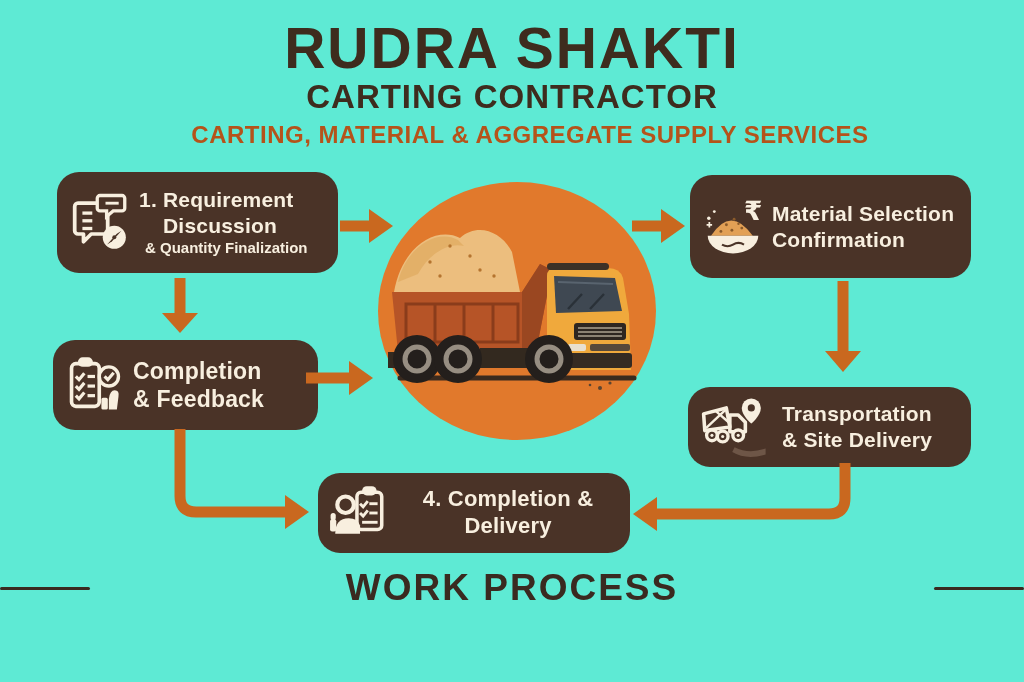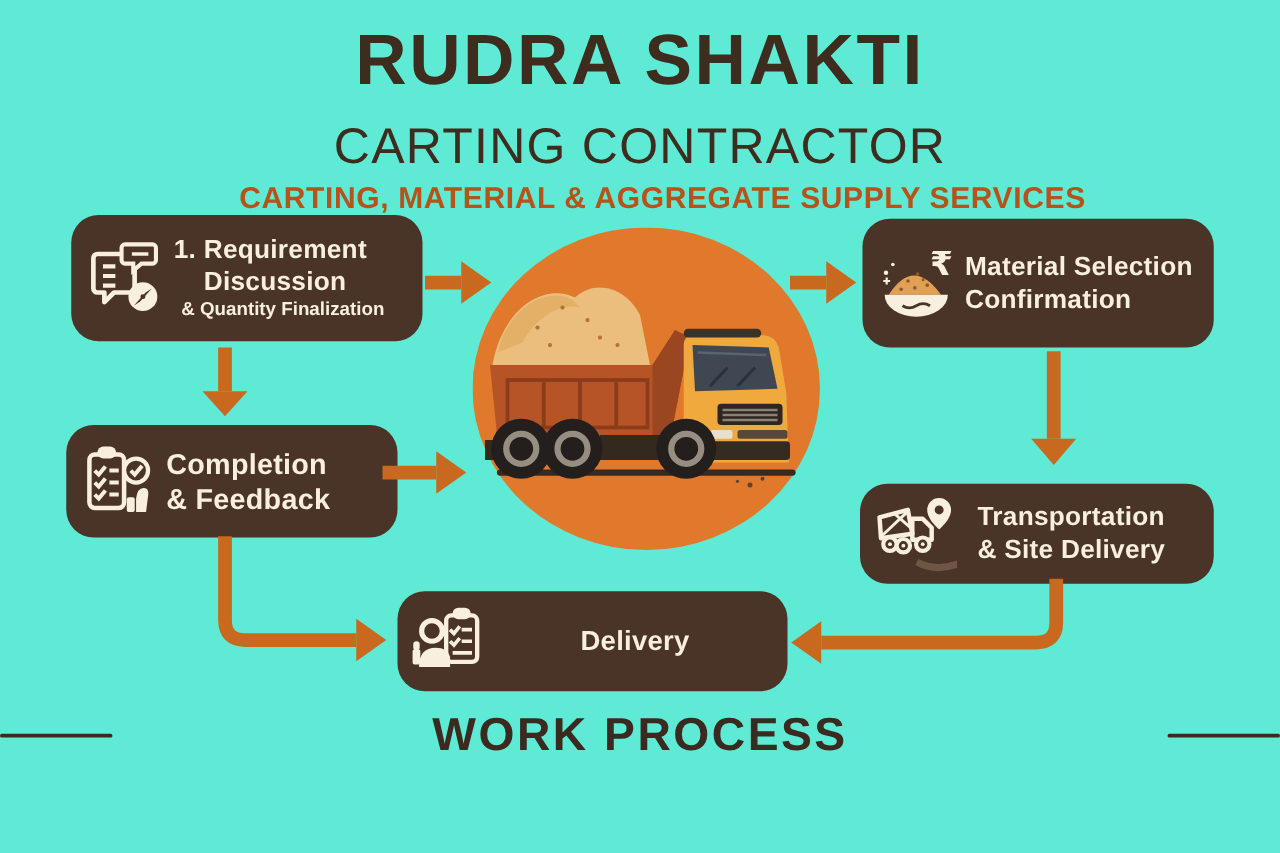--- a/index.html
+++ b/index.html
@@ -4,21 +4,21 @@
 <style>
   html,body { margin:0; padding:0; background:#faf1e2; }
   .canvas {
     position:relative; width:1024px; height:682px; overflow:hidden;
     background:#5eead4;
     font-family:"Liberation Sans", sans-serif;
   }
   
   .header { position:absolute; top:0; left:0; width:100%; text-align:center; color:#3e2c1e; }
   .title    { margin-top:20px; font-size:57px; line-height:1.0; font-weight:bold; letter-spacing:2px; }
-  .subtitle { margin-top:20px;  font-size:40px; line-height:1.0; font-weight:normal; letter-spacing:1px; }
+  .subtitle { margin-top:3px;  font-size:33px; line-height:1.0; font-weight:bold; letter-spacing:1px; }
   .tagline  { margin-top:10px; font-size:24px; line-height:1.0; font-weight:bold; letter-spacing:.5px; color:#b5531a;padding-left:36px; }
 
   
   .box {
     position:absolute; background:#4a3327; border-radius:22px; color:#f8efdf;
     display:flex; align-items:center; box-sizing:border-box; padding:8px 10px; gap:6px;
   }
   .box .icon { flex:0 0 auto; display:flex; align-items:center; justify-content:center; }
   .txt { display:flex; flex-direction:column; justify-content:center; }
   .lmain { font-weight:bold; font-size:21px; line-height:1.22; letter-spacing:.2px; }
@@ -161,20 +161,21 @@
         <path d="M31 30 l3 3 l4.5 -5.5" stroke="#f8efdf" stroke-width="2.8"></path>
         <line x1="40" y1="30" x2="48" y2="30" stroke="#f8efdf" stroke-width="2.8"></line>
         <line x1="33" y1="39" x2="48" y2="39" stroke="#f8efdf" stroke-width="2.8"></line>
         <circle cx="17" cy="22" r="8" stroke="#f8efdf" stroke-width="4" fill="none"></circle>
         <path d="M7 50 q0 -15 13 -15 q9 0 11 7 l0 8 z" fill="#f8efdf"></path>
         <rect x="2" y="36" width="6" height="12" rx="2" fill="#f8efdf"></rect>
         <rect x="2.5" y="30" width="5" height="7" rx="2.5" fill="#f8efdf"></rect>
       </svg>
     </span>
     <div class="txt">
+      <div class="lmain">4. Completion &amp;</div>
       <div class="lmain">Delivery</div>
     </div>
   </div>
 
   <svg class="center-art" viewBox="0 0 278 258">
     <ellipse cx="139" cy="129" rx="139" ry="129" fill="#e1792c"></ellipse>
 
     <line x1="22" y1="196" x2="256" y2="196" stroke="#3a2a1e" stroke-width="5" stroke-linecap="round"></line>
     <circle cx="222" cy="206" r="2" fill="#5b4430"></circle>
       <circle cx="232" cy="201" r="1.6" fill="#5b4430"></circle>

